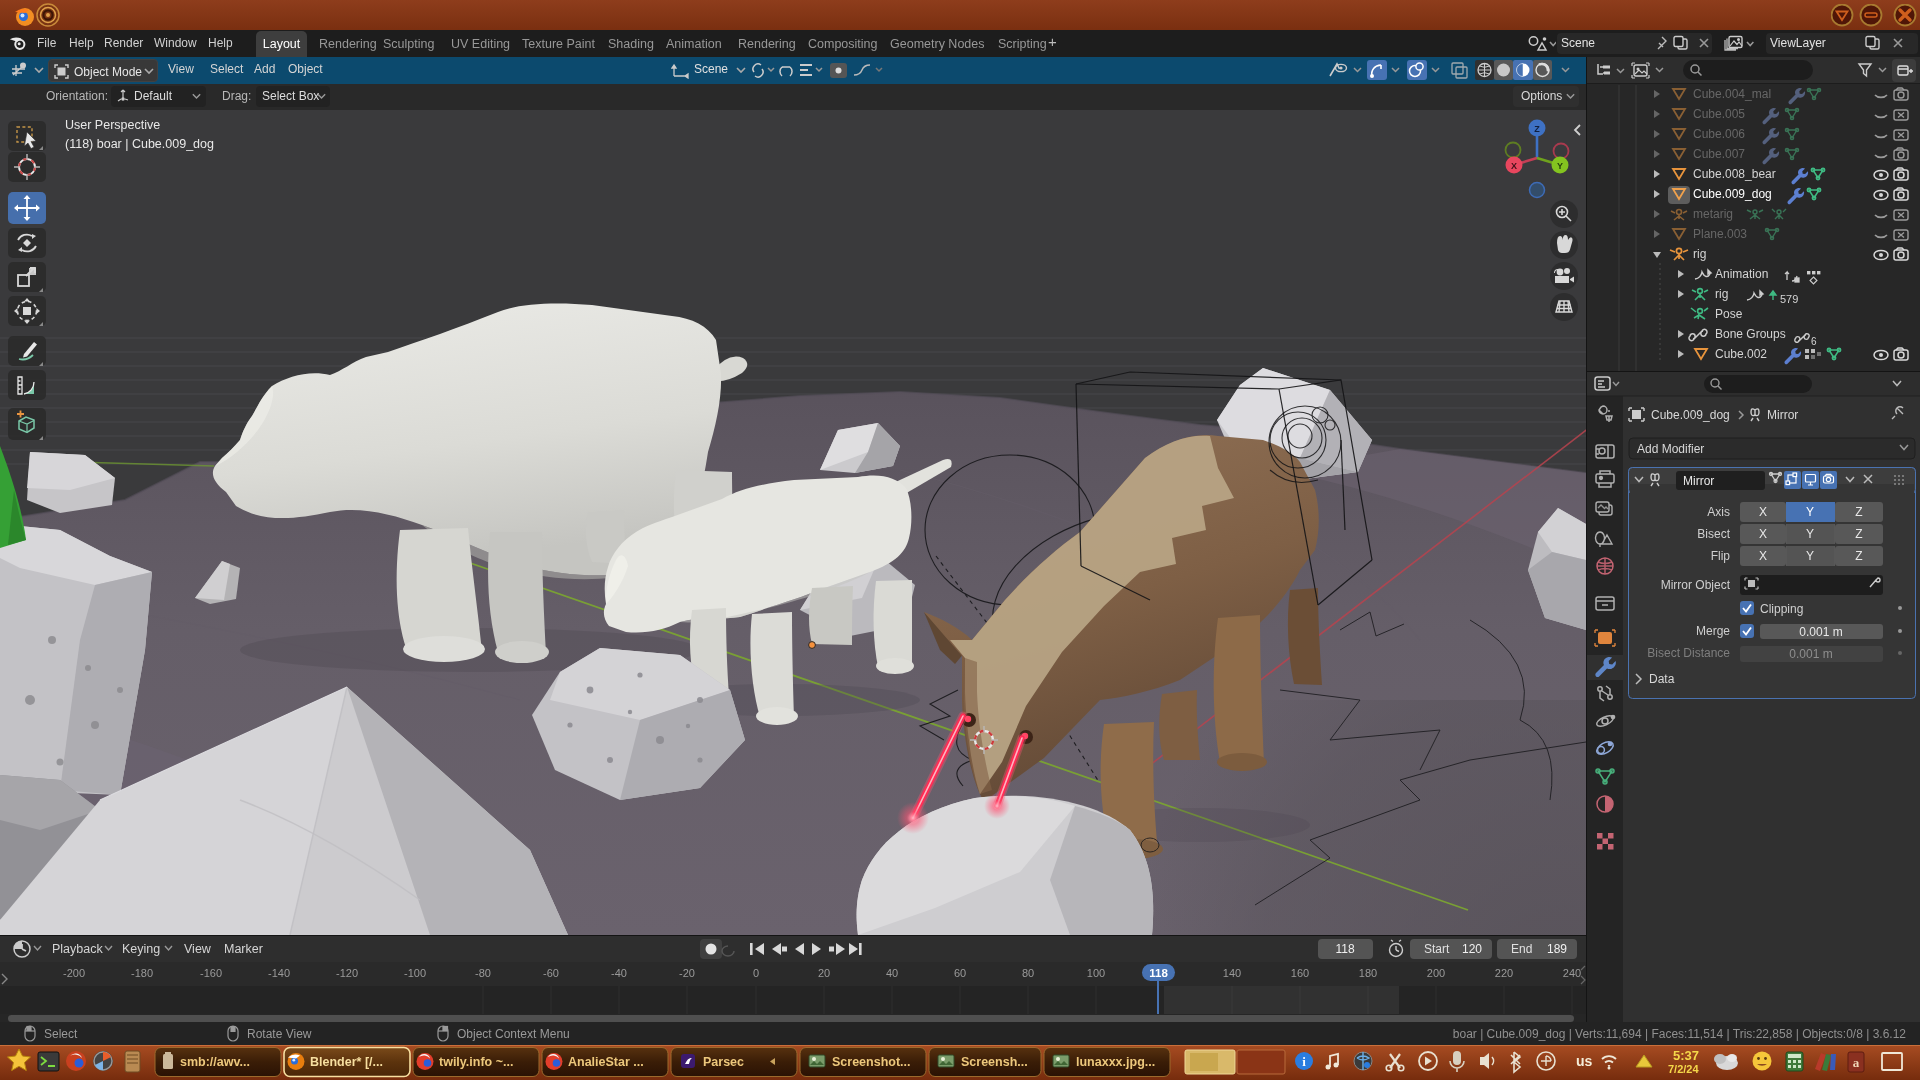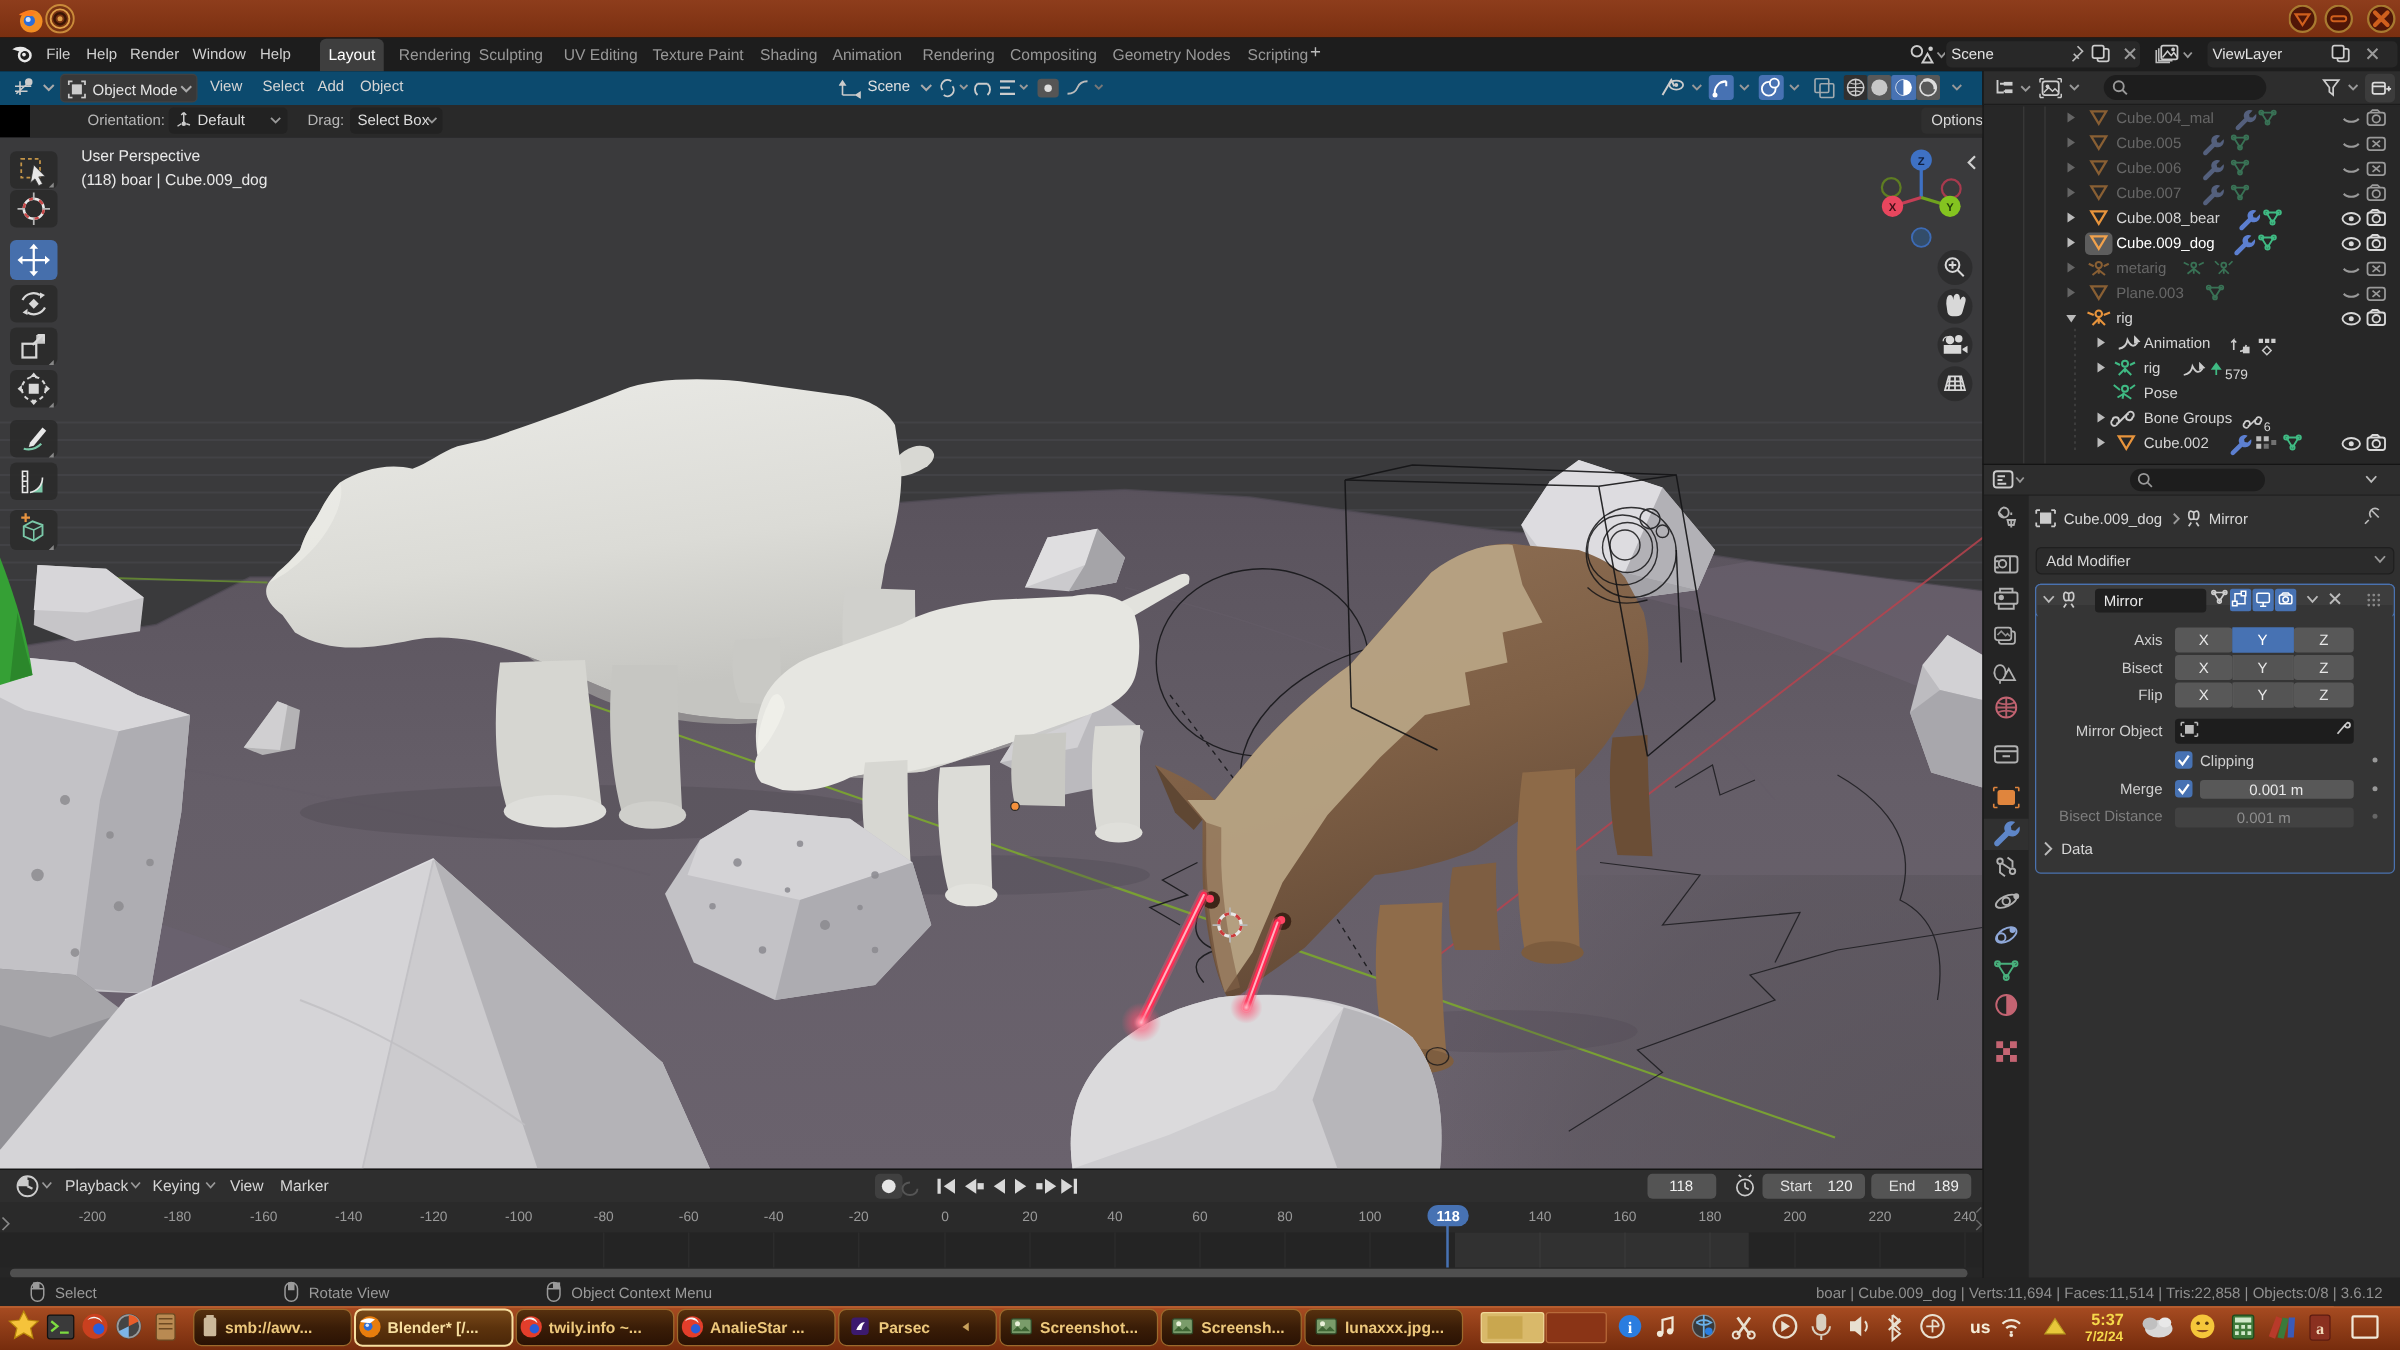--- a/index.html
+++ b/index.html
@@ -9,21 +9,21 @@
   
   #titlebar { left:0; top:0; width:1920px; height:30px; background:linear-gradient(#8e3d1c,#7a2f10); }
   #title-text { left:0px; width:1888px; top:7px; text-align:center; color:#eda03a; font-size:13.5px; font-weight:bold; }
   
   #menubar { left:0; top:30px; width:1920px; height:27px; background:#1d1d1d; color:#d0d0d0; font-size:12px; }
   .mitem { position:absolute; top:6px; }
   .tab { position:absolute; top:1px; height:26px; line-height:26px; color:#989898; border-radius:5px 5px 0 0; font-size:12.5px; }
   .tab.active { background:#3e3e3e; color:#fff; }
   
   #toolheader { left:0; top:57px; width:1586px; height:27px; background:#0c4a6e; color:#d5d5d5; font-size:12px; }
-  #toolsettings { left:0; top:84px; width:1586px; height:26px; background:#292929; color:#b8b8b8; font-size:12px;margin-left:24px; }
+  #toolsettings { left:0; top:84px; width:1586px; height:26px; background:#292929; color:#b8b8b8; font-size:12px; }
   
   #outliner { left:1586px; top:57px; width:334px; height:314px; background:#272727; border-left:1px solid #141414; }
   #props { left:1586px; top:371px; width:334px; height:651px; background:#2f2f2f; border-left:1px solid #141414; border-top:1px solid #141414; }
   
   #timeline { left:0; top:935px; width:1586px; height:87px; background:#262626; border-top:1px solid #141414; }
   
   
   #statusbar { left:0; top:1022px; width:1920px; height:23px; background:#232323; color:#919191; font-size:12px; }
   
   #taskbar { left:0; top:1045px; width:1867px; height:35px; background:linear-gradient(#a84d26,#7c2f0f); }

